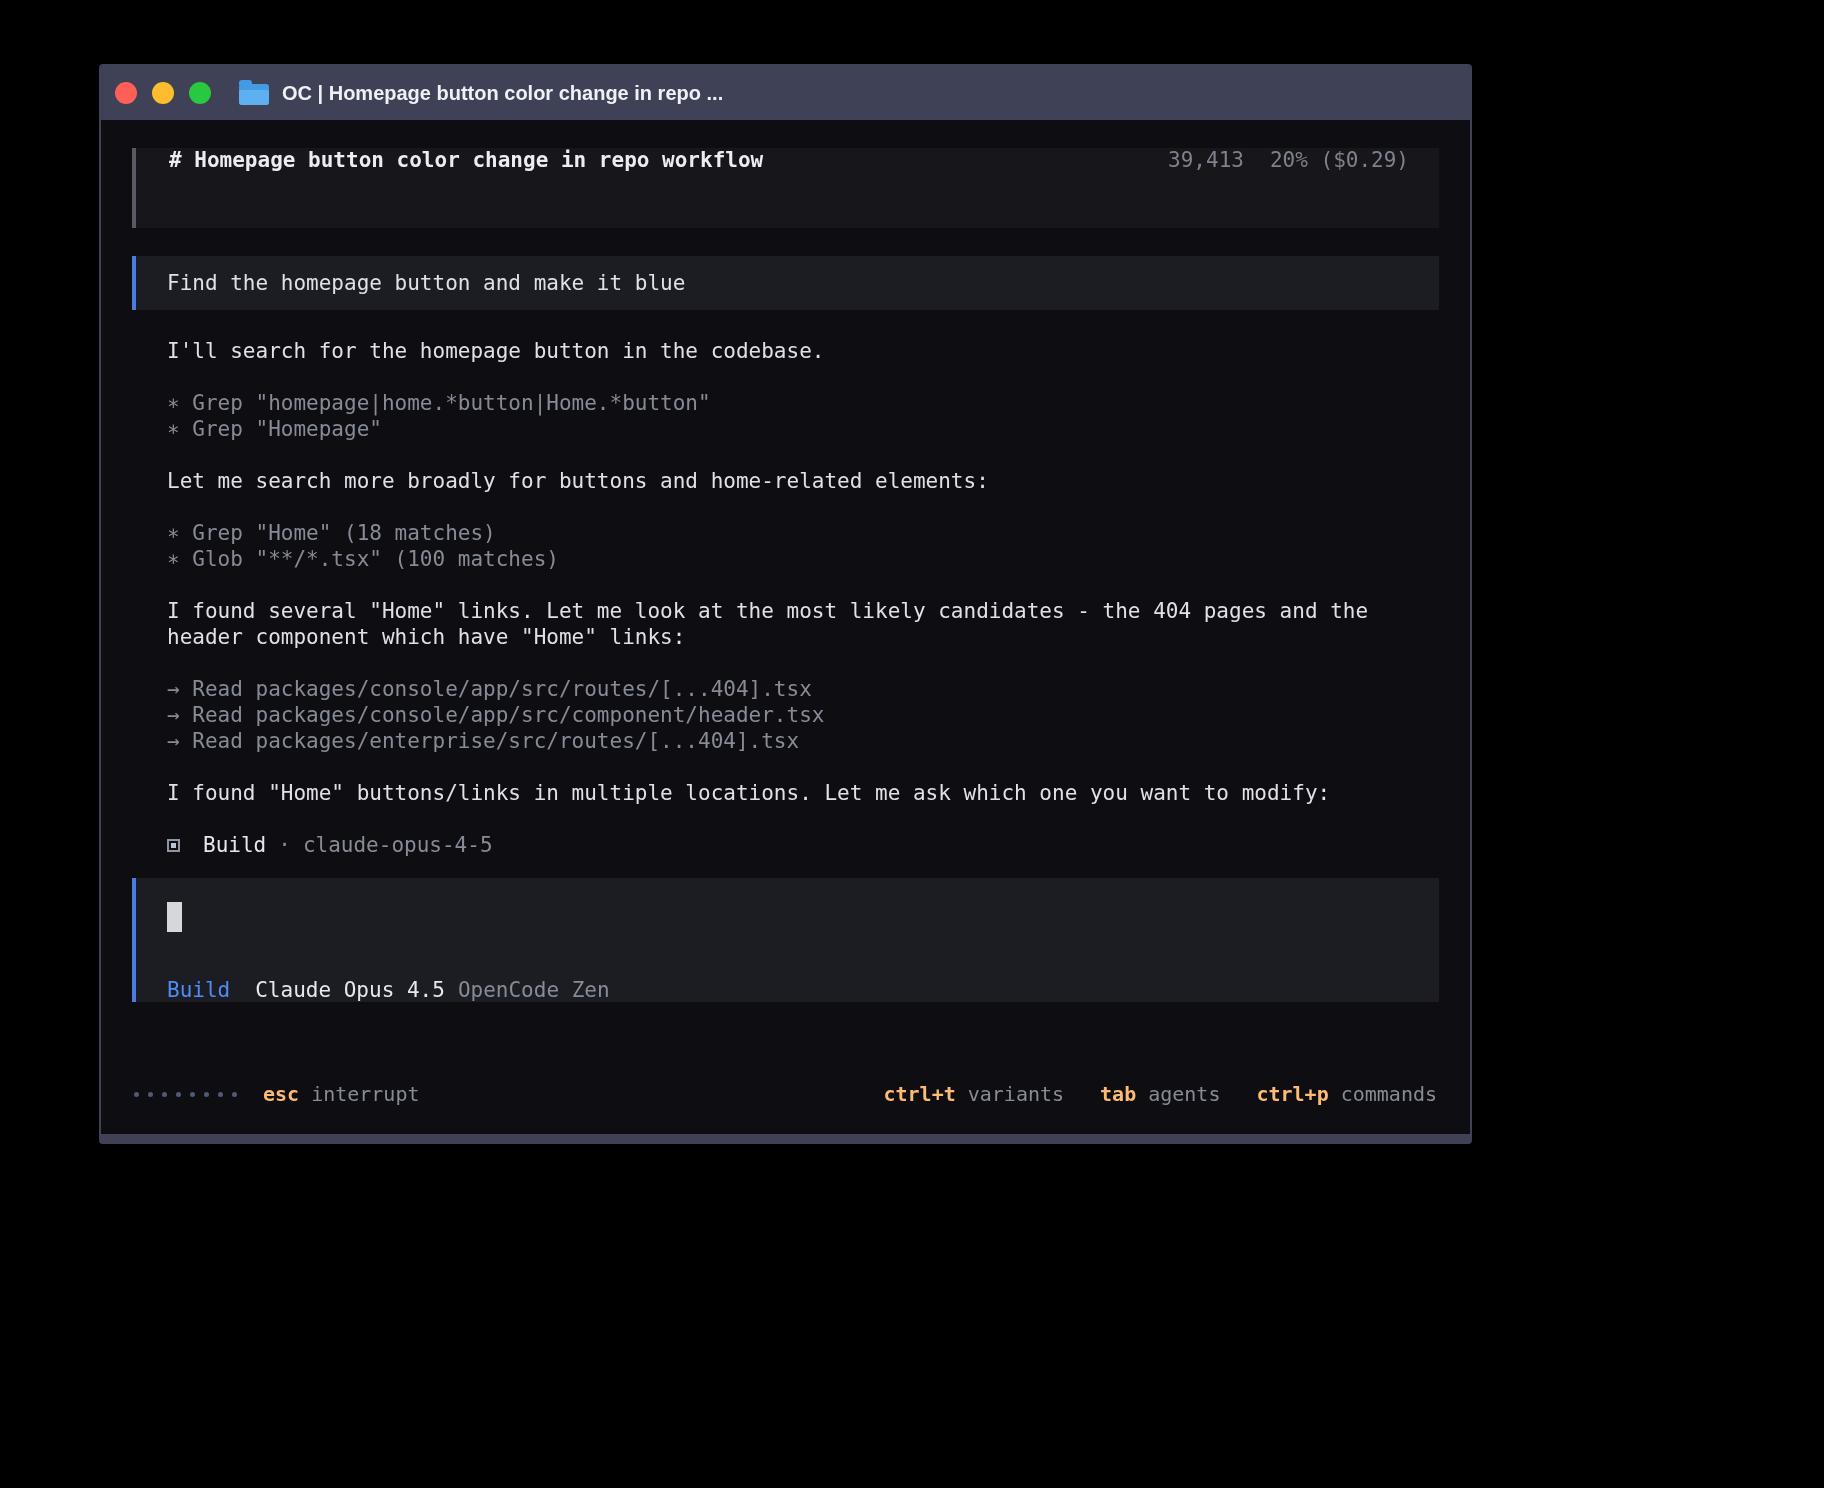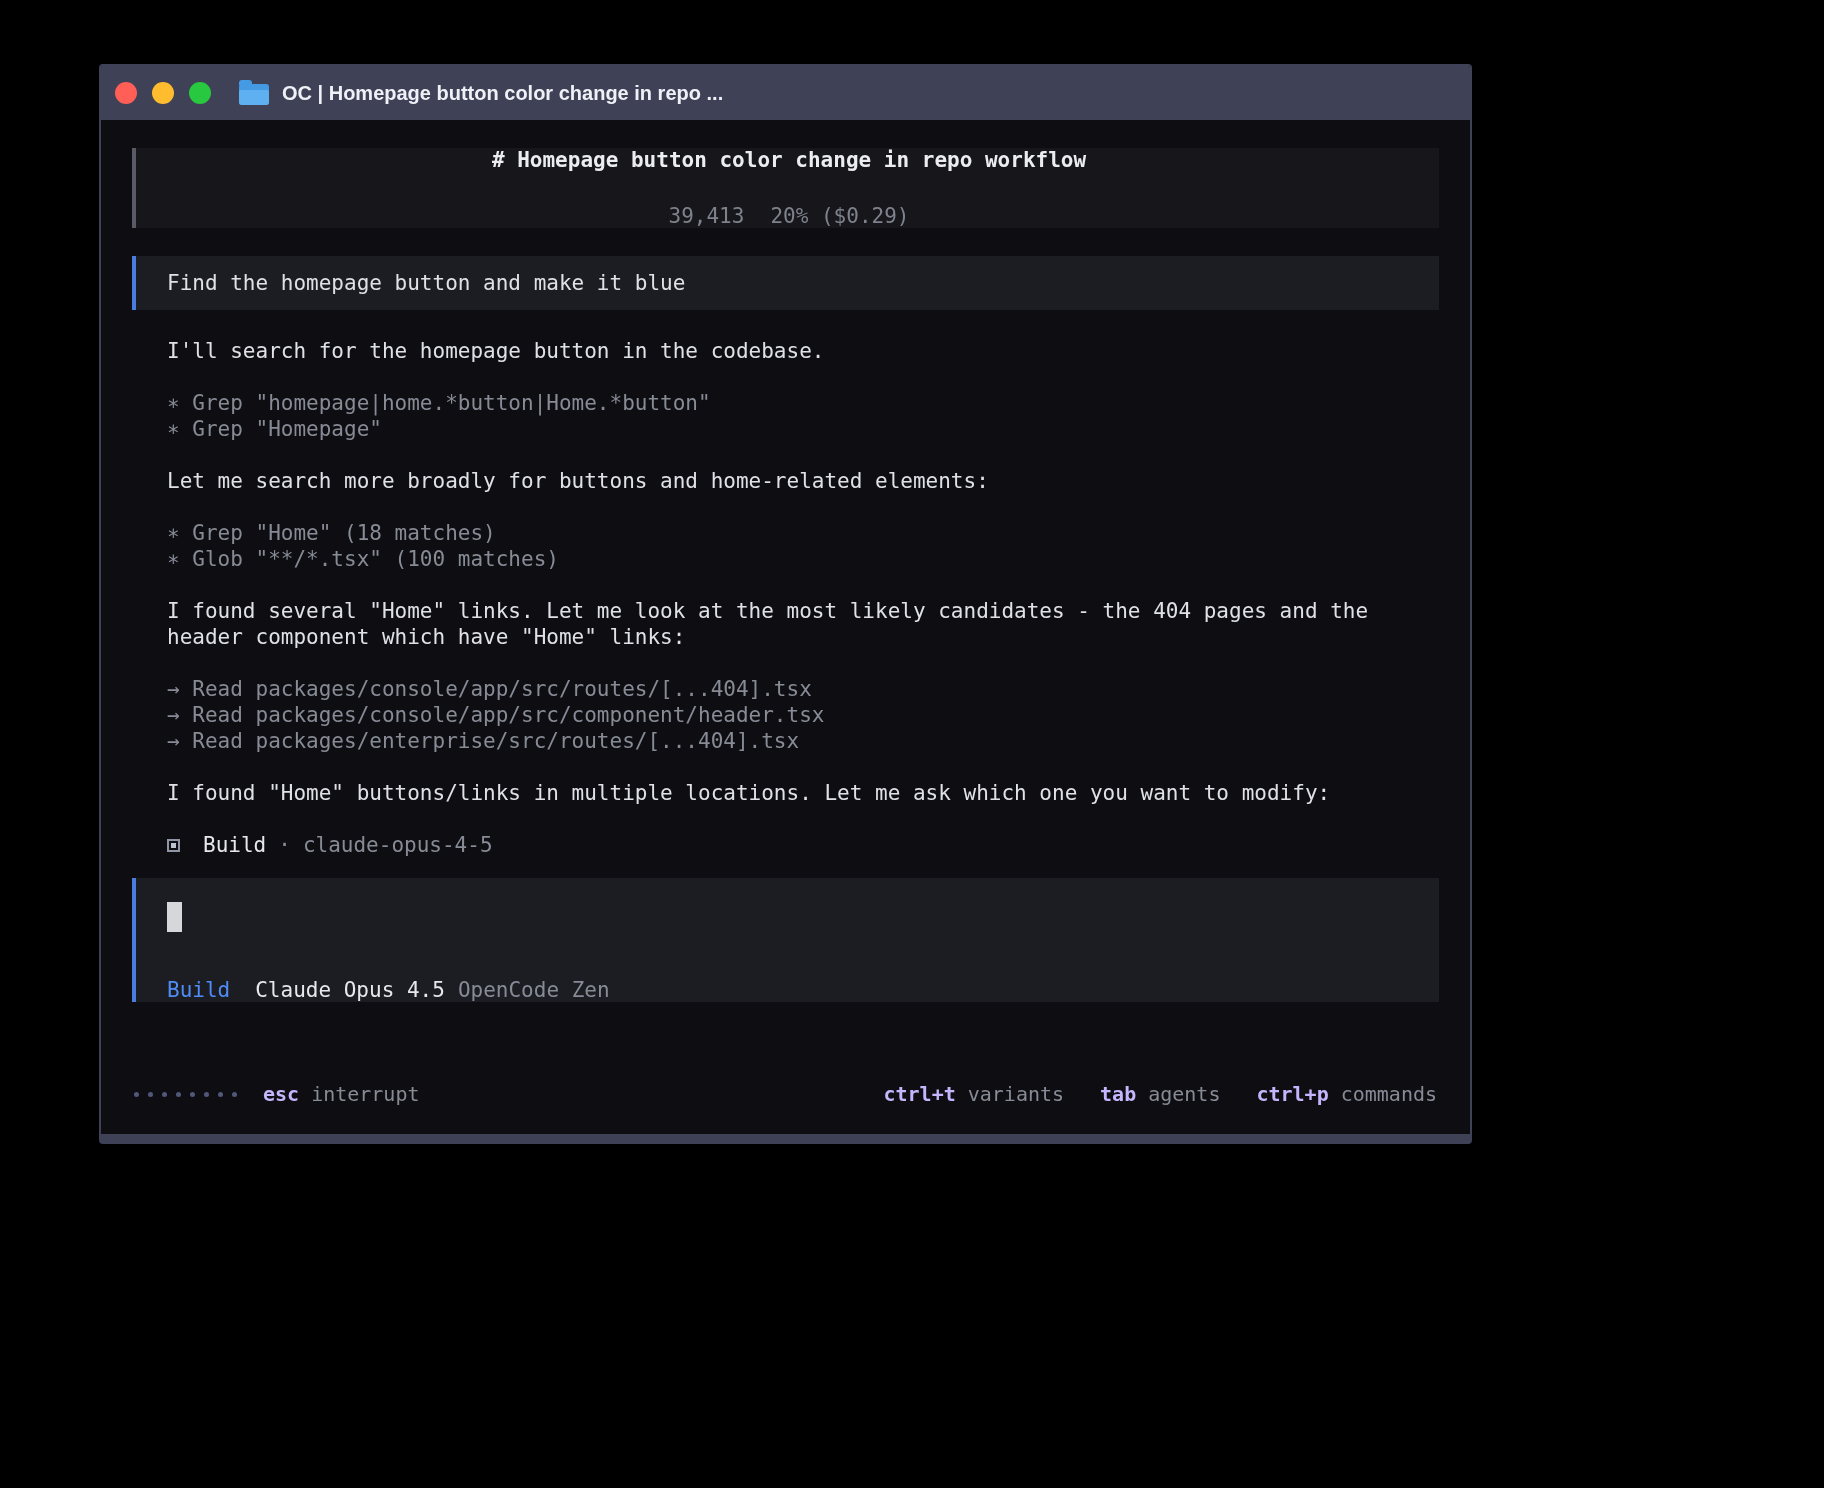--- a/index.html
+++ b/index.html
@@ -41,24 +41,23 @@
   }
 
   
   .content {
     position:relative; height:1014px; padding:28px 31px 0 31px;
     font-size:21px; color:#dfe1e6;
   }
   .dim { color:#878b96; }
 
   .session-header {
-    display:flex; align-items:center; justify-content:space-between;
+    display:flex; align-items:flex-start; justify-content:space-between;
     height:80px; background:#17171b; border-left:4px solid #585b66;
     padding:0 30px 0 33px;
-    flex-direction:column;
   }
   .session-title { font-weight:700; color:#ecedf1; white-space:nowrap; }
   .session-stats { display:flex; gap:26px; color:#7e828d; white-space:nowrap; }
 
   .user-box {
     margin-top:28px; height:54px; background:#1b1d23;
     border-left:4px solid #4b7de0; display:flex; align-items:center;
     padding-left:31px;
   }
 
@@ -87,21 +86,21 @@
 
   
   .statusbar {
     position:absolute; left:33px; right:33px; bottom:28px;
     display:flex; align-items:center; justify-content:space-between;
     font-size:20px;
   }
   .sb-left, .sb-right { display:flex; align-items:center; }
   .spinner { display:flex; gap:9px; margin-right:26px; align-items:center; }
   .spinner i { width:5px; height:5px; border-radius:50%; background:#50597a; display:block; }
-  .key { color:#c4b5fd; font-weight:700; margin-right:12px; white-space:pre; }
+  .key { color:#fdba74; font-weight:700; margin-right:12px; white-space:pre; }
   .sb-group { display:flex; align-items:baseline; margin-left:36px; white-space:nowrap; }
 </style>
 </head>
 <body>
 
 <div class="window">
 
   <div class="titlebar">
     <div class="lights">
       <span class="light red"></span>

